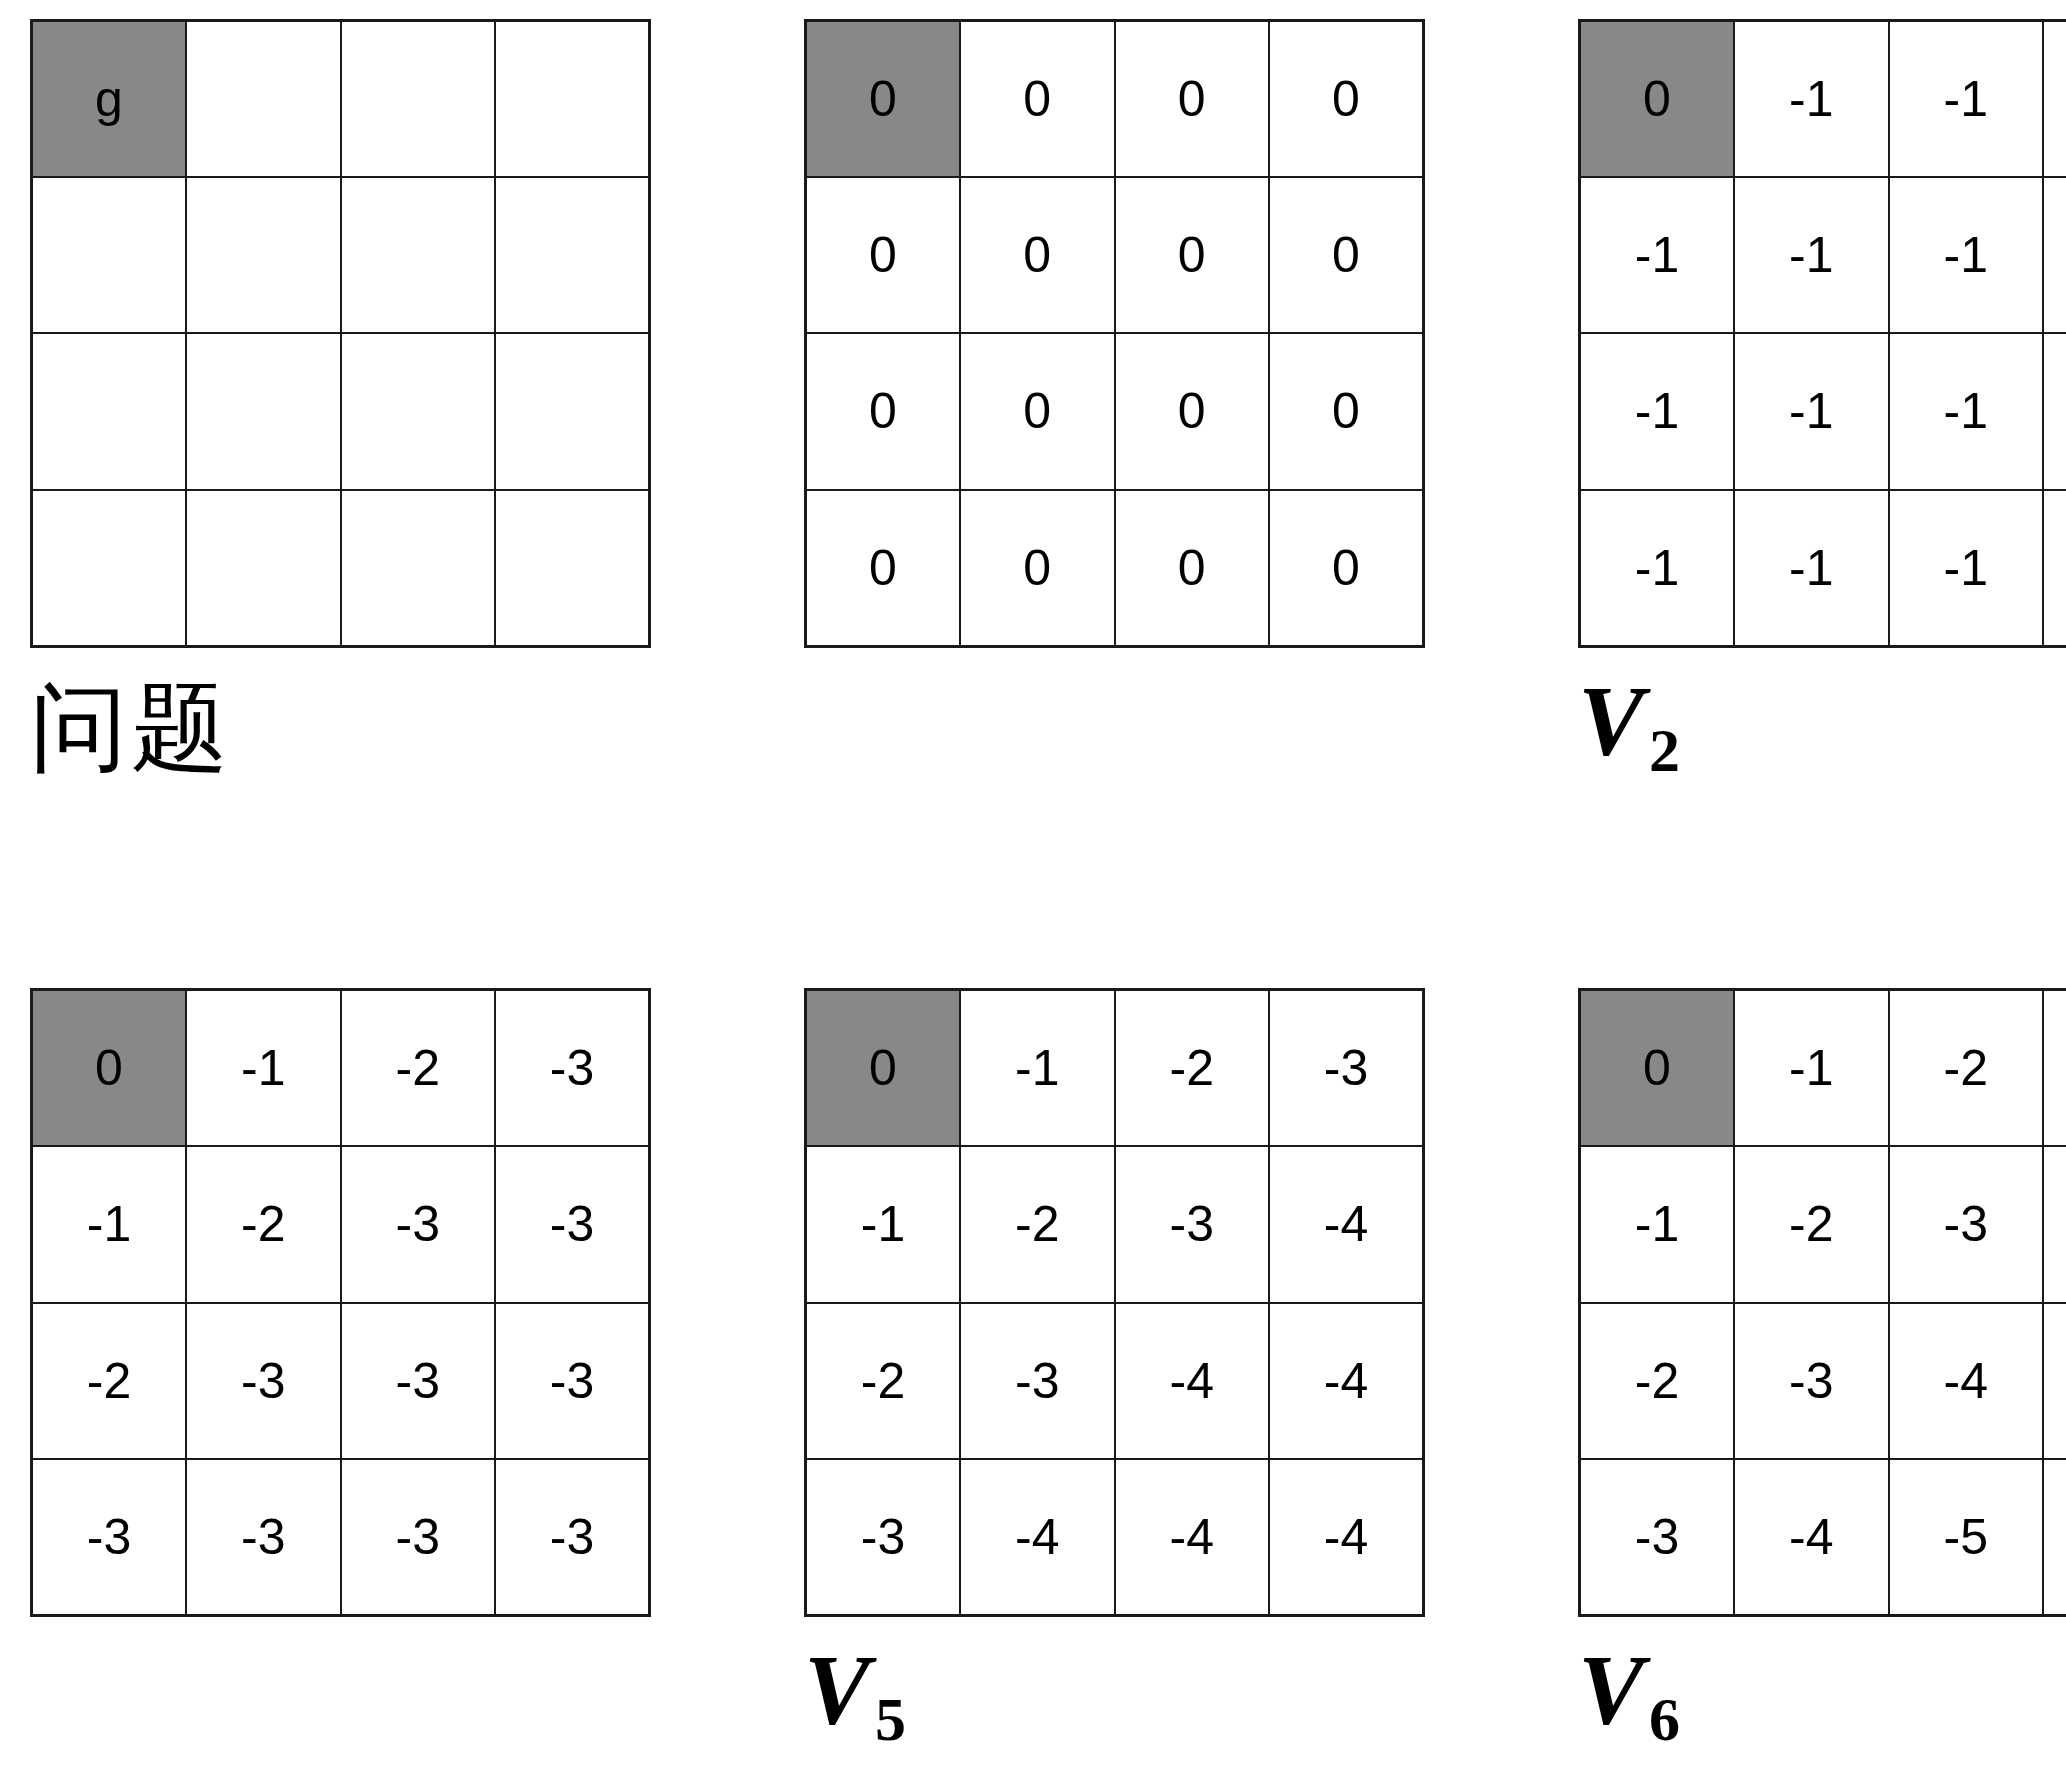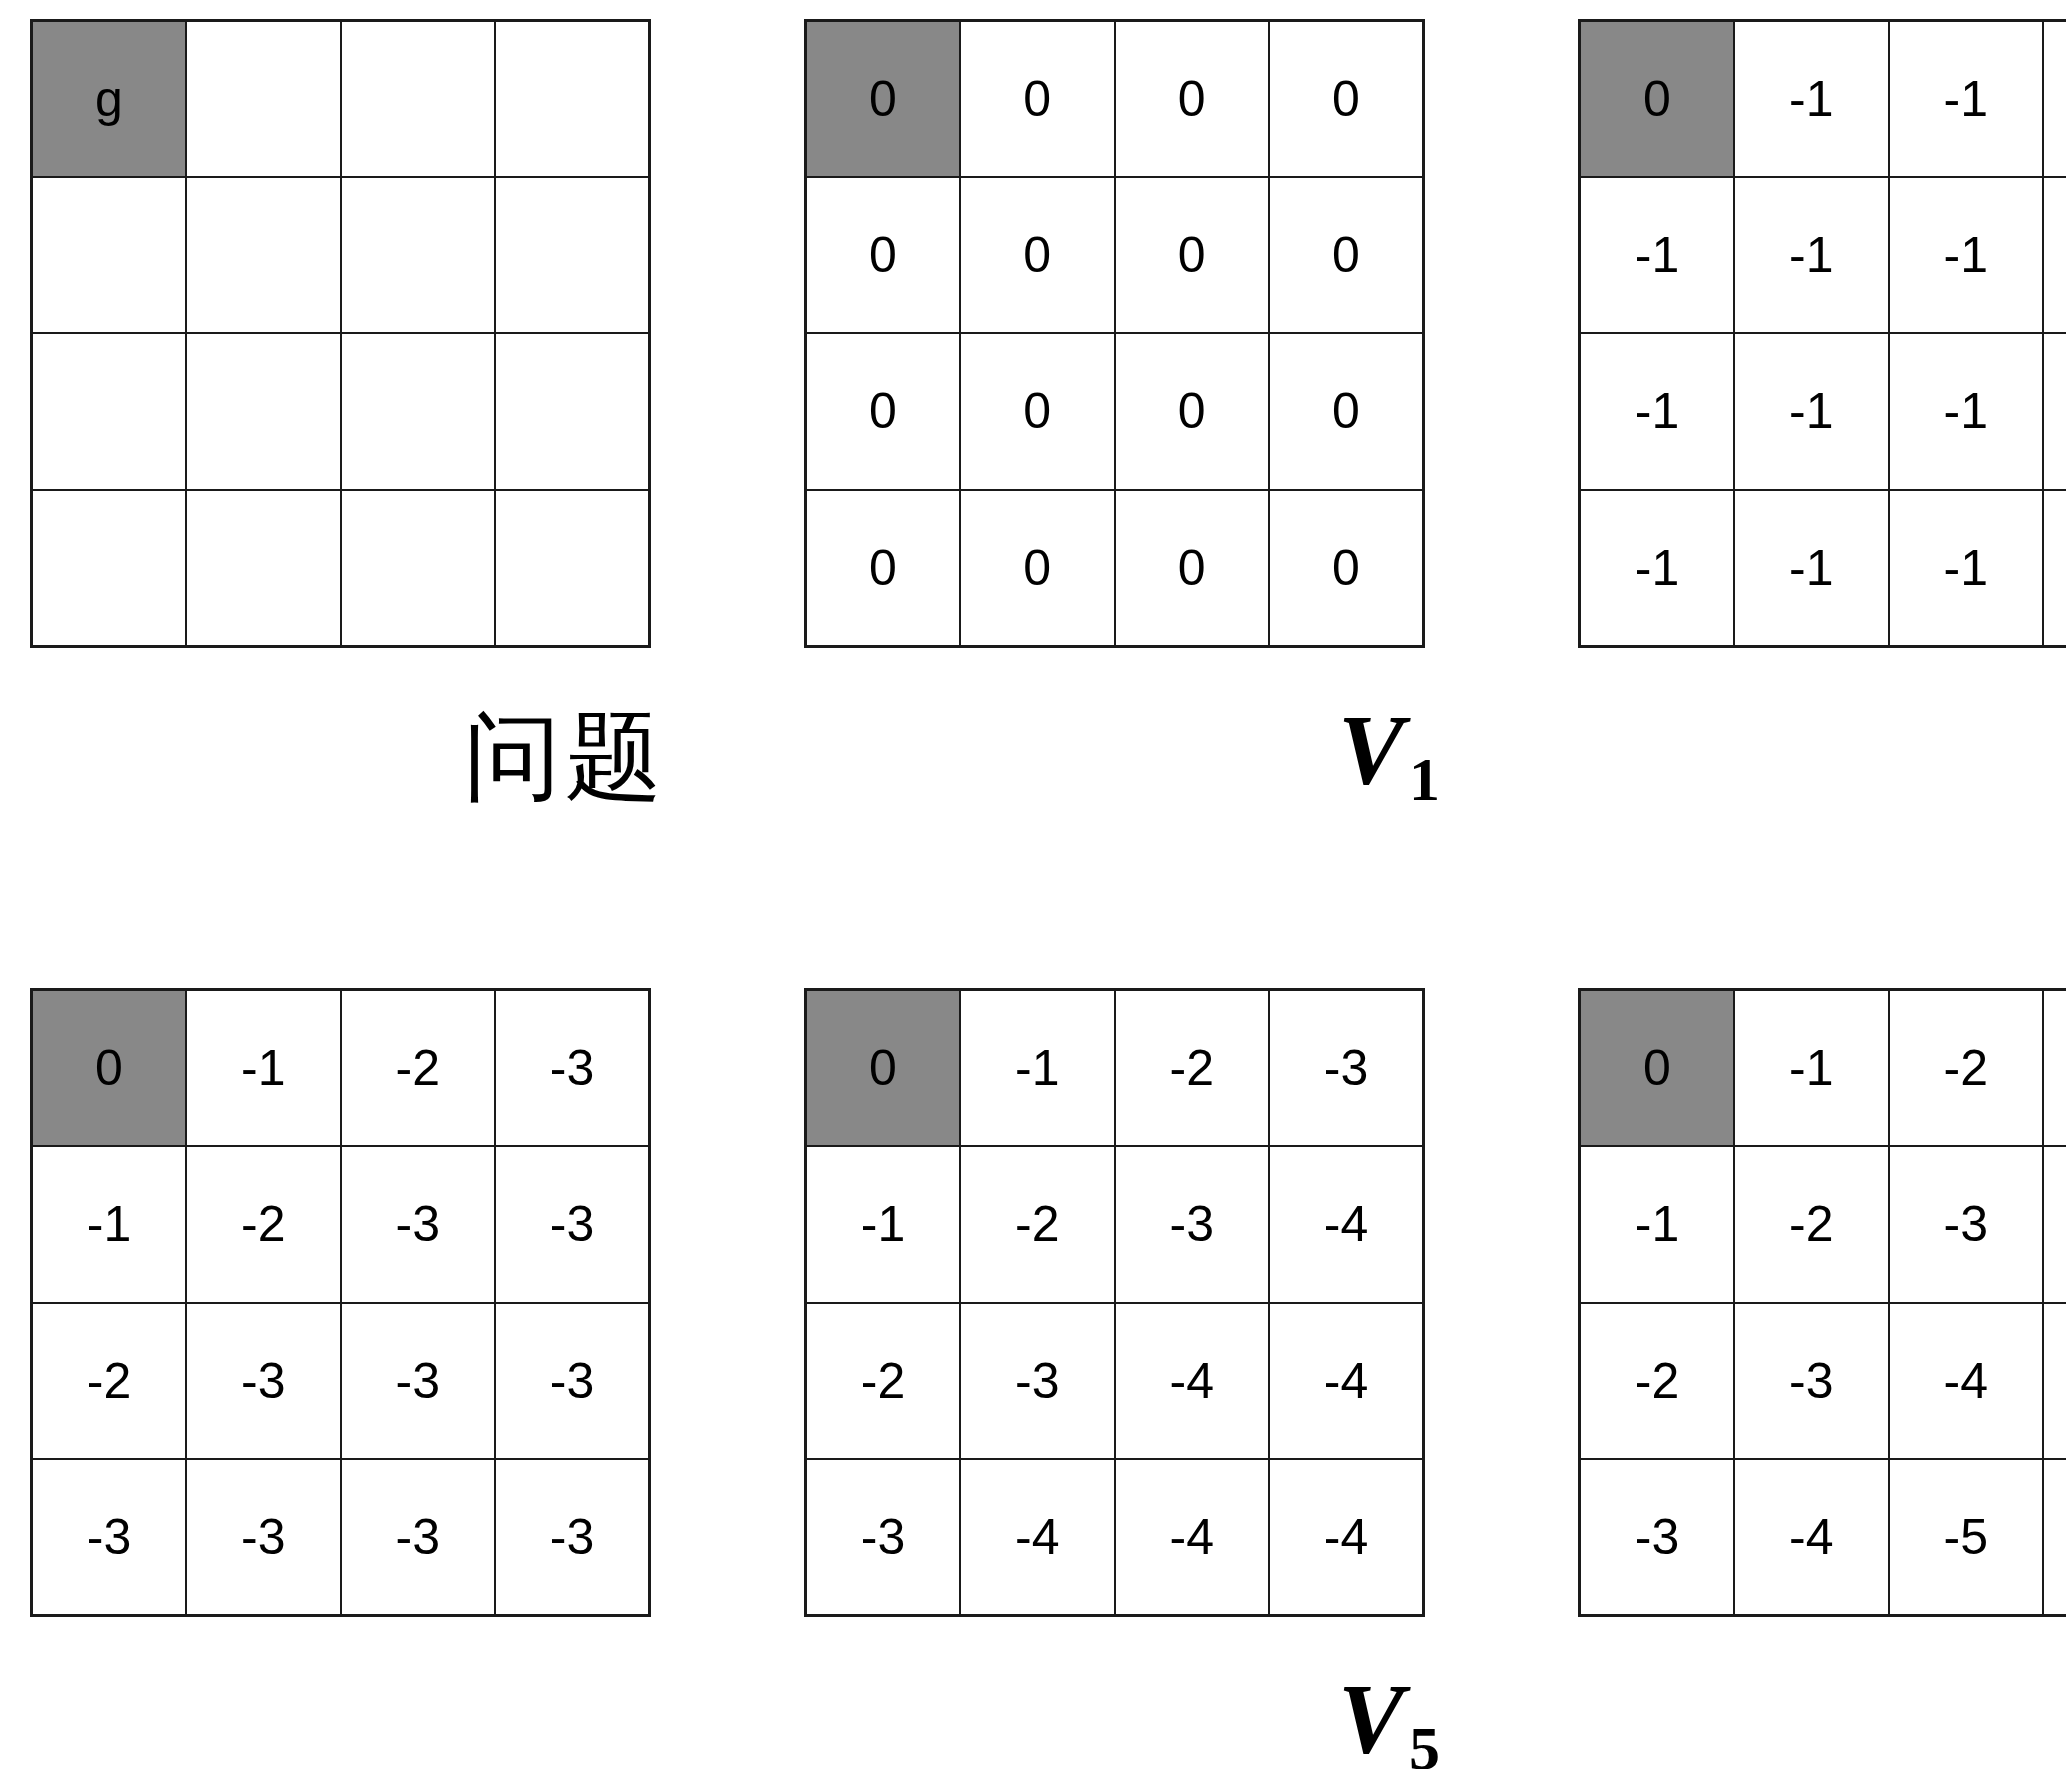--- a/index.html
+++ b/index.html
@@ -53,27 +53,26 @@
     background: #ffffff;
     box-sizing: border-box;
   }
   .grid td.start-cell {
     background: #888888;
   }
 
   
   .caption {
     position: absolute;
-    left: 15px;
+    left: 0;
     width: 621px;
-    text-align: right;
+    text-align: left;
     font-family: "Liberation Serif", serif;
     color: #000000;
     white-space: nowrap;
-    margin-top: 29px;
   }
   .caption .vsym {
     font-style: italic;
     font-weight: bold;
     font-size: 99px;
     letter-spacing: 0;
   }
   .caption .vsub {
     font-style: normal;
     font-weight: bold;
@@ -146,21 +145,20 @@
             <td>0</td>
           </tr>
           <tr>
             <td>0</td>
             <td>0</td>
             <td>0</td>
             <td>0</td>
           </tr>
         </tbody>
       </table>
-      <div class="caption" style="top: 645px;"><span class="vsym">V</span><span class="vsub">1</span></div>
     </div>
     <div class="grid-figure" style="left: 1578px; top: 18.6px;">
       <table class="grid">
         <tbody>
           <tr>
             <td class="start-cell">0</td>
             <td>-1</td>
             <td>-1</td>
             <td>-1</td>
           </tr>

